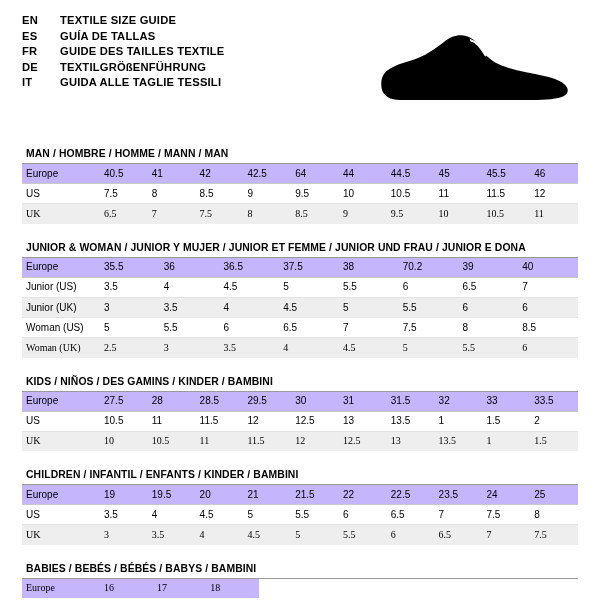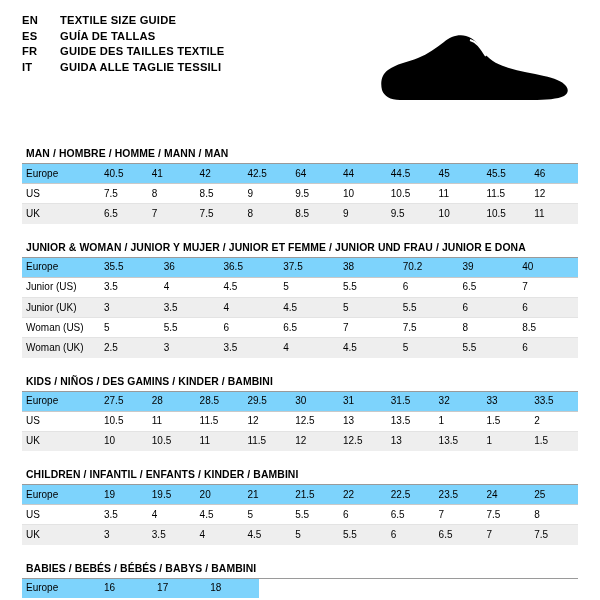--- a/index.html
+++ b/index.html
@@ -74,28 +74,29 @@
     font-size: 10px;
     table-layout: fixed;
   }
   table.size td {
     padding: 3.6px 0 3.6px 4px;
     border-bottom: 1px solid #e3e3e3;
     line-height: 12px;
     white-space: nowrap;
   }
   table.size tr.head td {
-    background: #7dd3fc;
+    background: #c4b5fd;
     border-bottom: 1px solid #c9c9c9;
   }
   table.size tr.alt td {
     background: #eeeeee;
   }
   table.size tr:last-child td {
     border-bottom: none;
+    font-family: Liberation Serif, serif;
   }
   td.label {
     width: 74px;
   }
   
   .babies table.size tr.head td.spacer,
   .babies table.size td.spacer {
     background: transparent !important;
     border-bottom: none !important;
   }
@@ -112,20 +113,24 @@
           <td class="lang-code">EN</td>
           <td>TEXTILE SIZE GUIDE</td>
         </tr>
         <tr>
           <td class="lang-code">ES</td>
           <td>GUÍA DE TALLAS</td>
         </tr>
         <tr>
           <td class="lang-code">FR</td>
           <td>GUIDE DES TAILLES TEXTILE</td>
+        </tr>
+        <tr>
+          <td class="lang-code">DE</td>
+          <td>TEXTILGRÖßENFÜHRUNG</td>
         </tr>
         <tr>
           <td class="lang-code">IT</td>
           <td>GUIDA ALLE TAGLIE TESSILI</td>
         </tr>
       </tbody>
     </table>
 
     <div class="shoe-wrap">
       <svg viewBox="0 0 200 74" width="200" height="74" aria-hidden="true">

